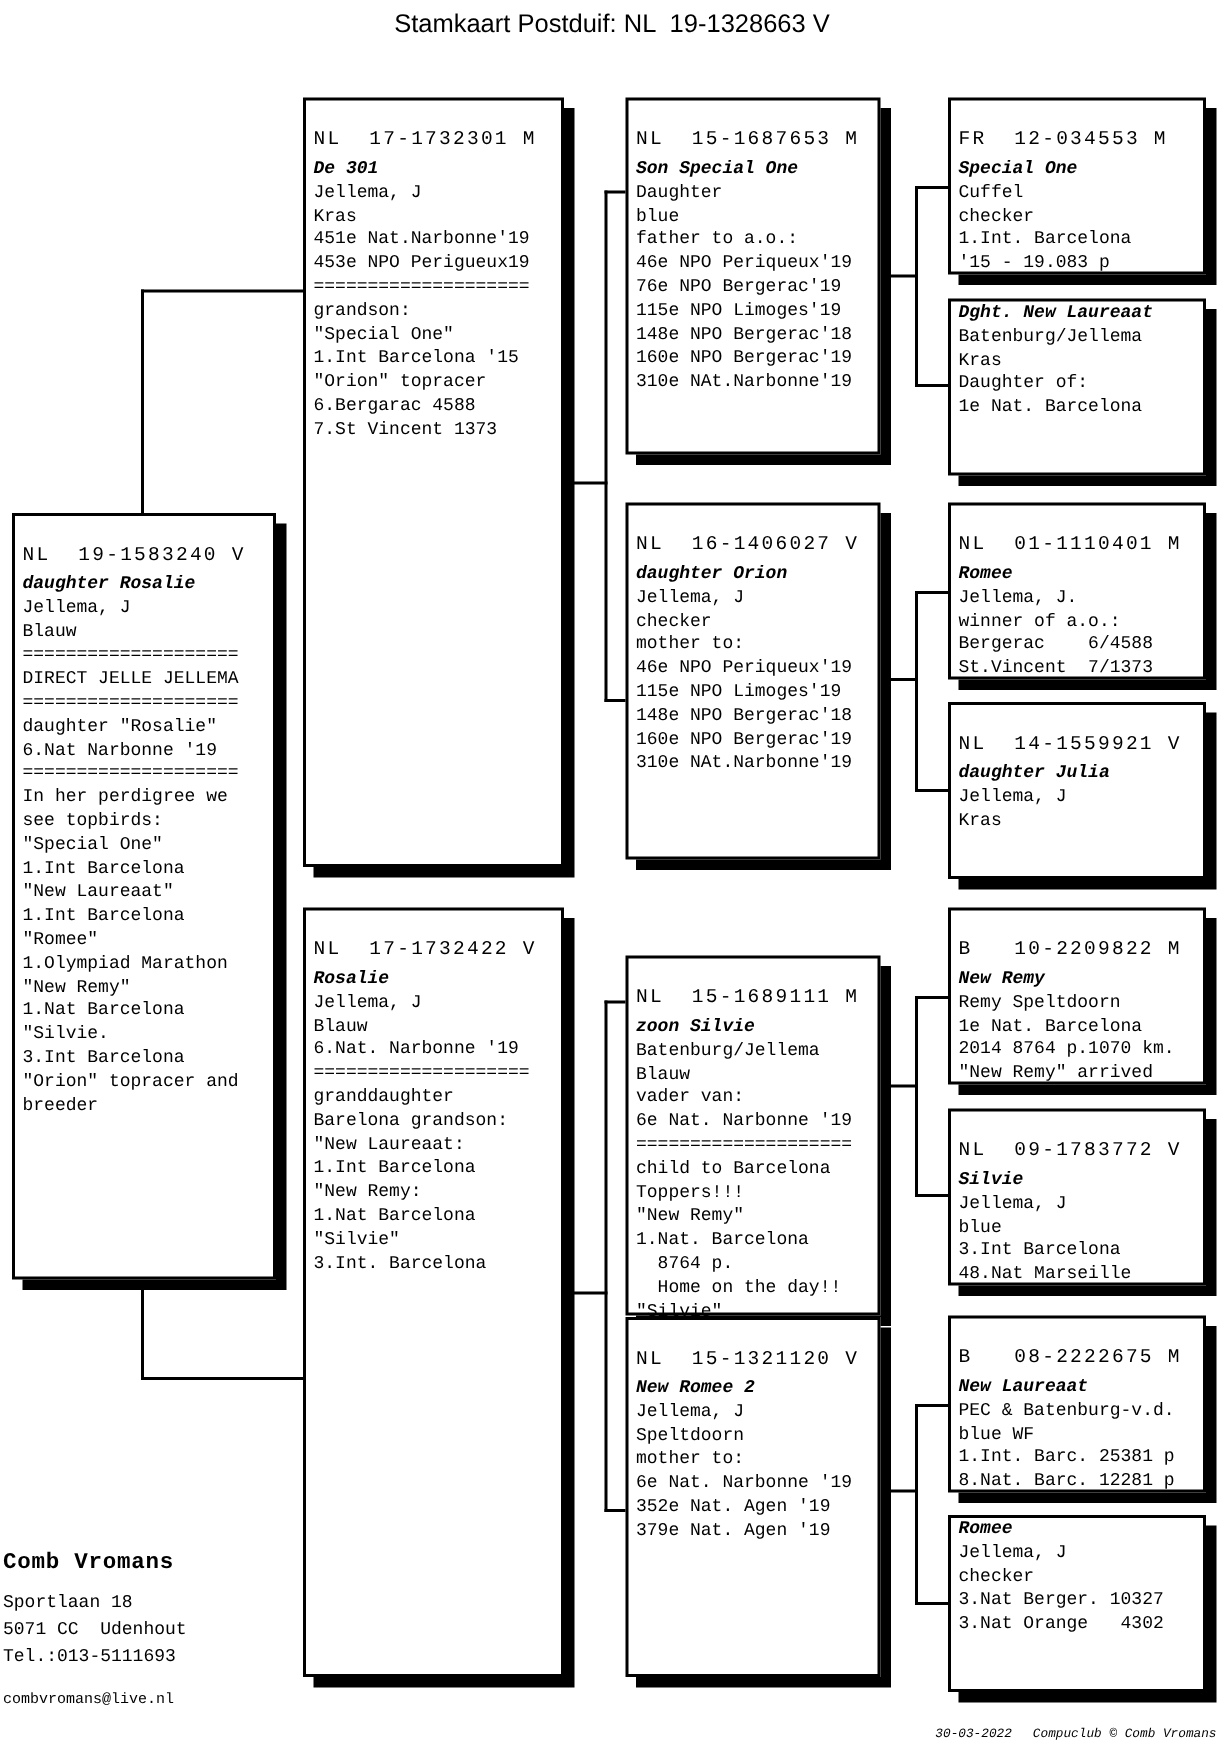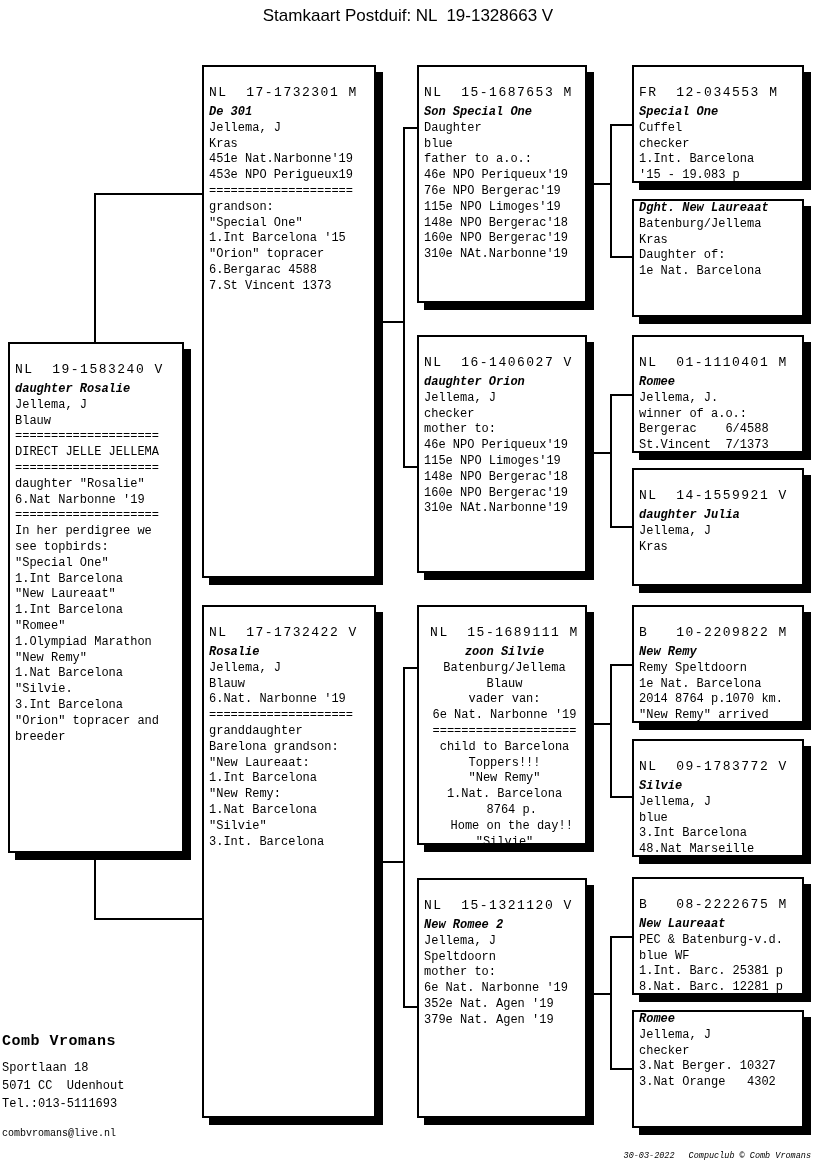--- a/index.html
+++ b/index.html
@@ -161,21 +161,21 @@
       <div class="bline">Jellema, J</div>
       <div class="bline">checker</div>
       <div class="bline">mother to:</div>
       <div class="bline">46e NPO Periqueux'19</div>
       <div class="bline">115e NPO Limoges'19</div>
       <div class="bline">148e NPO Bergerac'18</div>
       <div class="bline">160e NPO Bergerac'19</div>
       <div class="bline">310e NAt.Narbonne'19</div>
     </div>
 </div>
-<div class="pbox" style="left:417px;top:605px;width:170px;height:240px;text-align:center;">
+<div class="pbox" style="left:417px;top:637px;width:170px;height:240px;">
   <div class="ring">NL  15-1689111 M</div>
   <div class="pbody">
       <div class="bline name">zoon Silvie</div>
       <div class="bline">Batenburg/Jellema</div>
       <div class="bline">Blauw</div>
       <div class="bline">vader van:</div>
       <div class="bline">6e Nat. Narbonne '19</div>
       <div class="bline">====================</div>
       <div class="bline">child to Barcelona</div>
       <div class="bline">Toppers!!!</div>

